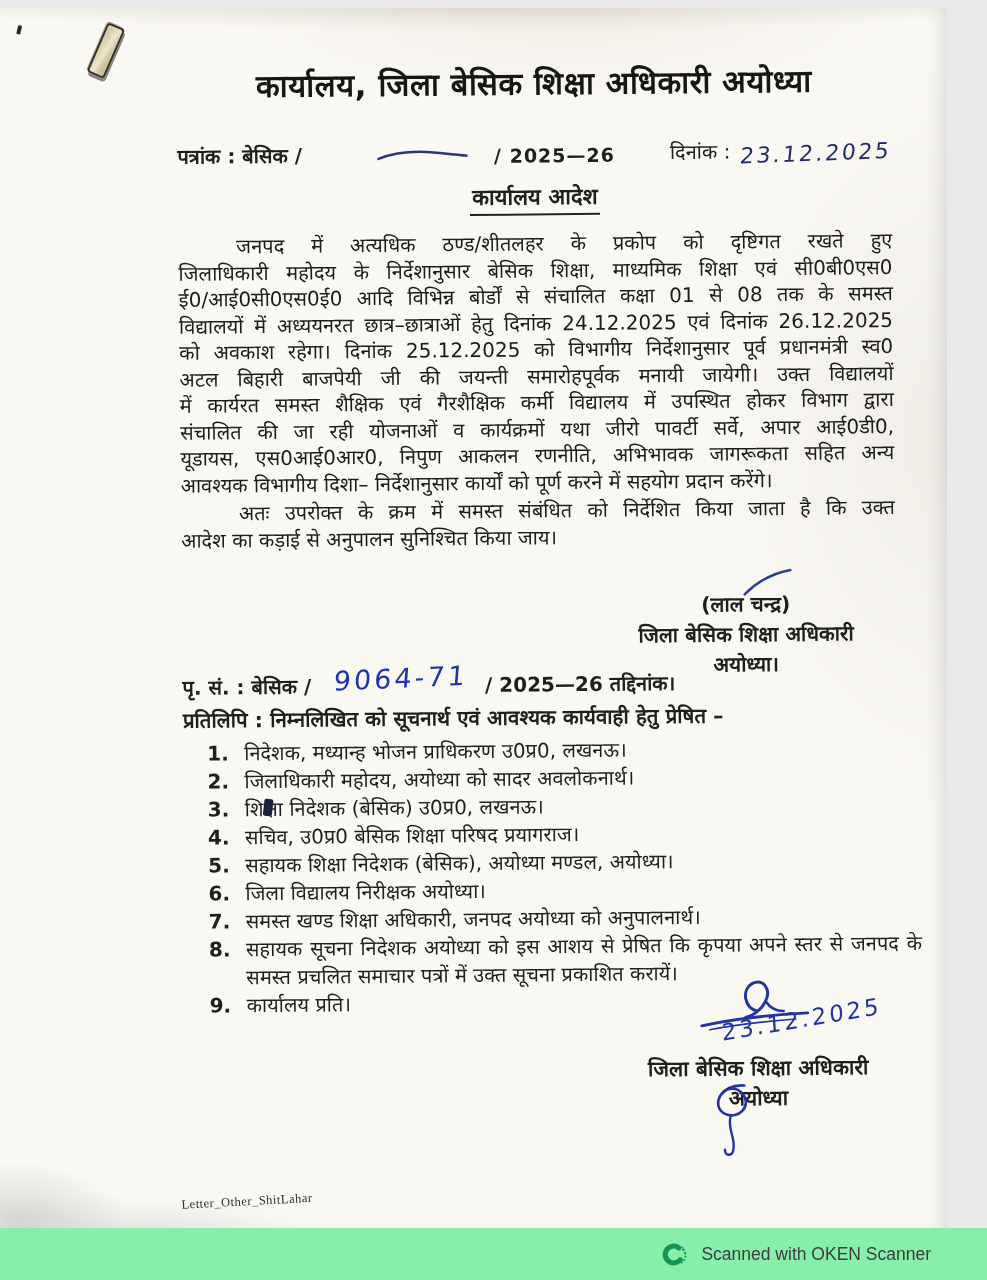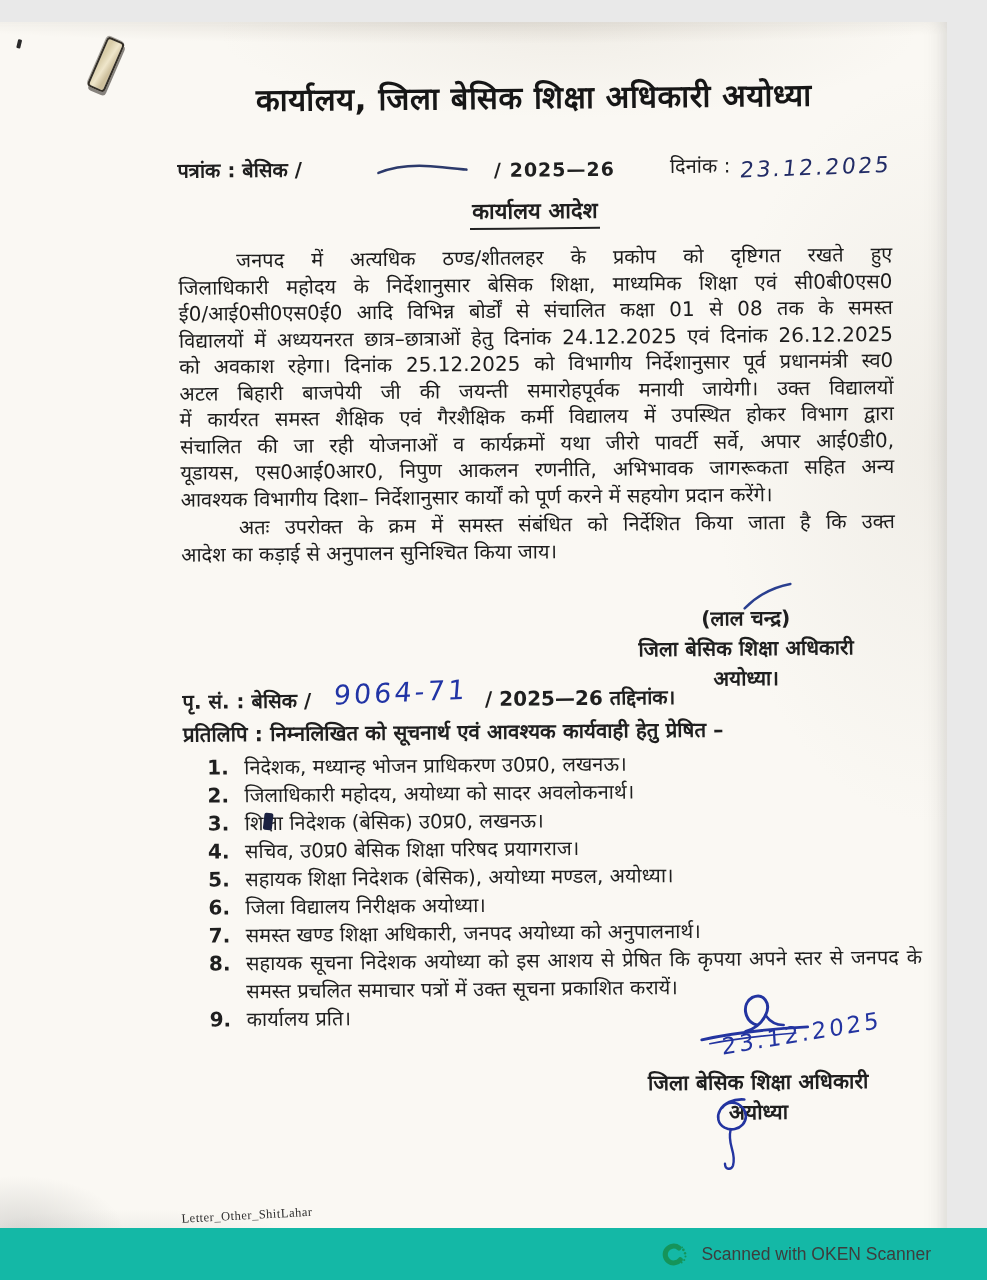--- a/index.html
+++ b/index.html
@@ -4,21 +4,21 @@
 <style>
   html,body{margin:0;padding:0;}
   body{
     width:987px;height:1280px;position:relative;overflow:hidden;
     background:#e9e9e9;
     font-family:"DejaVu Sans",sans-serif;
     color:#1f1f1f;
   }
   
   .scan-page{
-    position:absolute;left:0;top:22px;width:947px;height:1222px;
+    position:absolute;left:0;top:8px;width:947px;height:1222px;
     background-color:#faf8f3;
     background-image:
       radial-gradient(60% 22px at 50% 0, rgba(150,140,125,.20), transparent),
       radial-gradient(150px 80px at 2% 99%, rgba(135,135,135,.28), transparent 70%),
       radial-gradient(260px 50px at 14% 100%, rgba(150,150,150,.18), transparent 70%),
       radial-gradient(300px 500px at 99% 35%, rgba(205,200,190,.22), transparent 75%),
       radial-gradient(500px 120px at 60% 1%, rgba(190,180,165,.14), transparent 70%);
     box-shadow: inset -14px 0 20px -12px rgba(110,110,110,.28);
   }
   .tilt{position:absolute;inset:0;transform:rotate(-0.55deg);transform-origin:50% 0;}
@@ -85,21 +85,21 @@
   .flourish{position:absolute;left:686px;top:972px;}
   .hw-date-bottom{position:absolute;left:712px;top:1014px;font-size:23px;color:#2334a0;
         letter-spacing:3px;transform:rotate(-9deg) skewX(-6deg);transform-origin:0 50%;}
   .ayodhya-loop{position:absolute;left:694px;top:1070px;}
 
   .watermark{position:absolute;left:170px;top:1184px;font-family:"Liberation Serif",serif;
         font-size:12.5px;color:#2e2e2e;transform:rotate(-2.5deg);letter-spacing:.5px;}
 
   
   .footer-bar{
-    position:absolute;left:0;bottom:0;width:987px;height:52px;background:#14b8a6;
+    position:absolute;left:0;bottom:0;width:987px;height:52px;background:#86efac;
     display:flex;align-items:center;justify-content:flex-end;padding-right:56px;box-sizing:border-box;gap:13px;
   }
   .oken-logo{width:27px;height:27px;flex:0 0 auto;}
   .badge-text{font-family:"Liberation Sans",sans-serif;font-size:17.5px;color:#3d3d3d;font-weight:500;}
 
   svg.ink{display:block;}
 </style>
 </head>
 <body>
 

